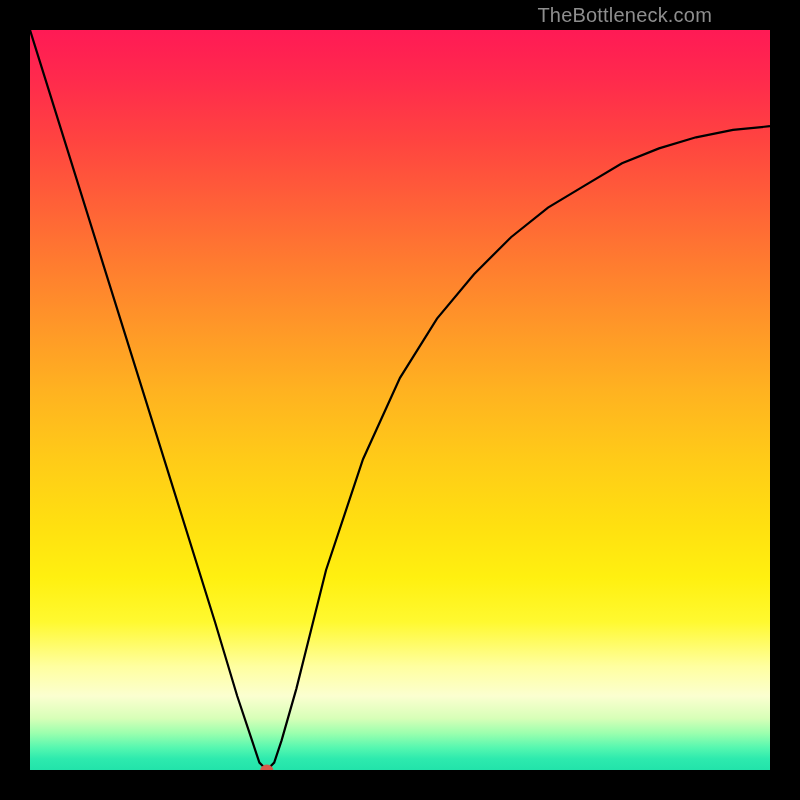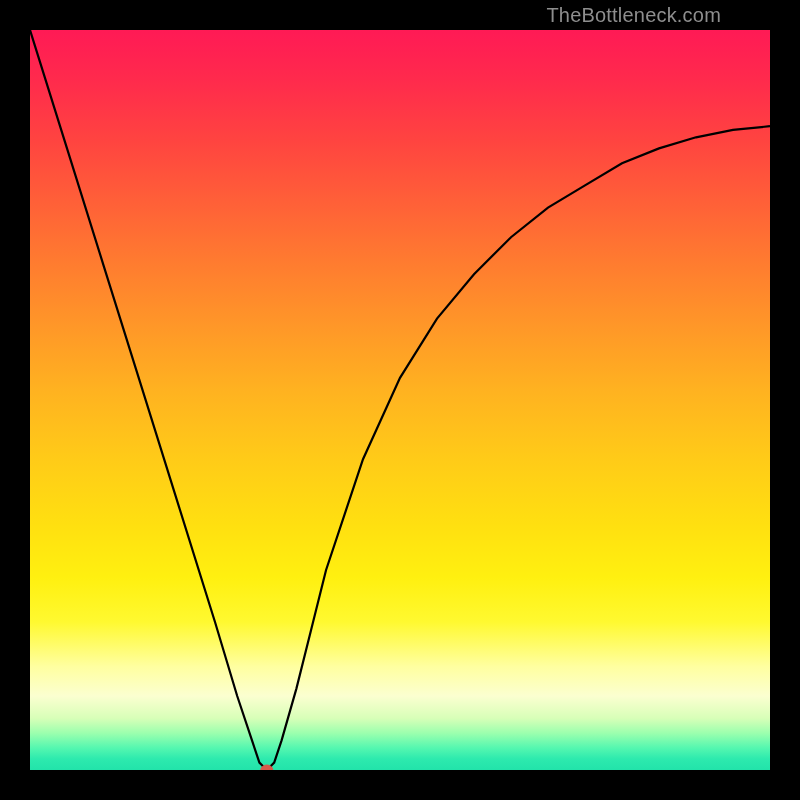--- a/index.html
+++ b/index.html
@@ -9,21 +9,20 @@
     height: 800px;
     background: #000;
     overflow: hidden;
     font-family: Arial, Helvetica, sans-serif;
   }
   .frame {
     position: relative;
     width: 724px;
     height: 800px;
     background: #000;
-    padding-left: 9px;
   }
   .plot-area {
     position: absolute;
     left: 30px;
     top: 30px;
     width: 740px;
     height: 740px;
     background: linear-gradient(
       to bottom,
       #ff1a55 0%,

